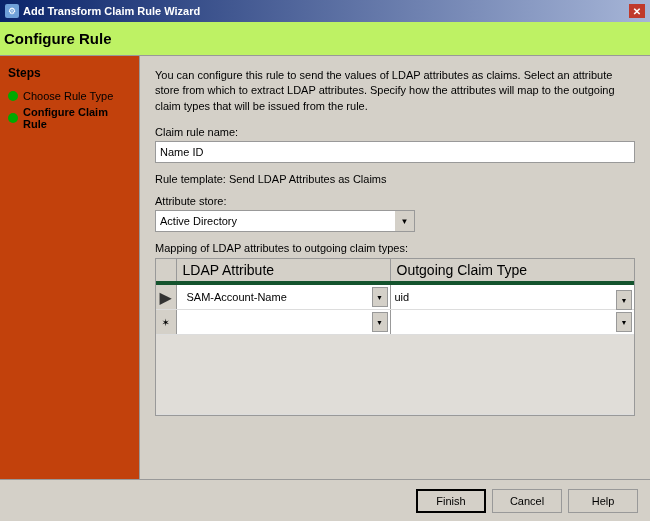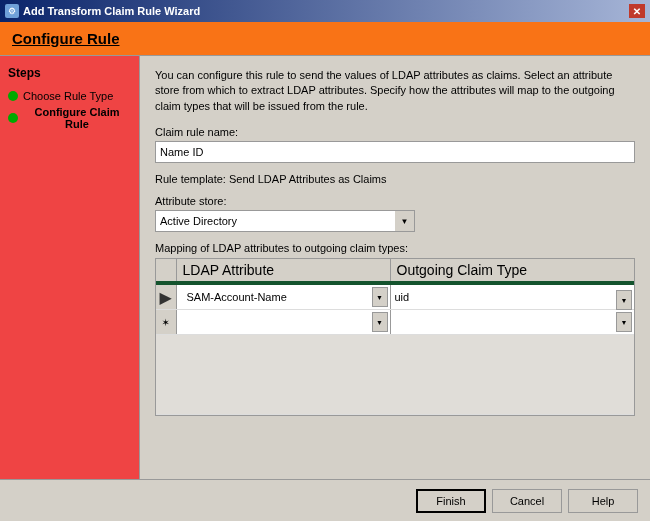--- a/index.html
+++ b/index.html
@@ -60,42 +60,41 @@
     
     .main-window {
       background: #d4d0c8;
       height: calc(521px - 22px);
       display: flex;
       flex-direction: column;
     }
 
     
     .page-title-bar {
-      background: #f97316;
+      background: #bef264;
       border-bottom: 1px solid #999;
-      padding: 8px 12px;
-      text-decoration: underline;
+      padding: 8px 4px;
     }
     .page-title {
       font-size: 15px;
       font-weight: bold;
       color: #000;
     }
 
     
     .content-area {
       display: flex;
       flex: 1;
       overflow: hidden;
     }
 
     
     .sidebar {
       width: 140px;
-      background: #ef4444;
+      background: #c2410c;
       border-right: 1px solid #999;
       padding: 10px 8px;
       flex-shrink: 0;
     }
     .sidebar-title {
       font-weight: bold;
       font-size: 12px;
       margin-bottom: 8px;
     }
     .sidebar-item {
@@ -109,21 +108,20 @@
     .sidebar-dot {
       width: 10px;
       height: 10px;
       border-radius: 50%;
       background: #00aa00;
       flex-shrink: 0;
     }
     .sidebar-label {
       color: #000;
       text-decoration: none;
-      text-align: center;
     }
     .sidebar-item.active .sidebar-label {
       font-weight: bold;
     }
 
     
     .main-content {
       flex: 1;
       padding: 12px 15px;
       background: #d4d0c8;

